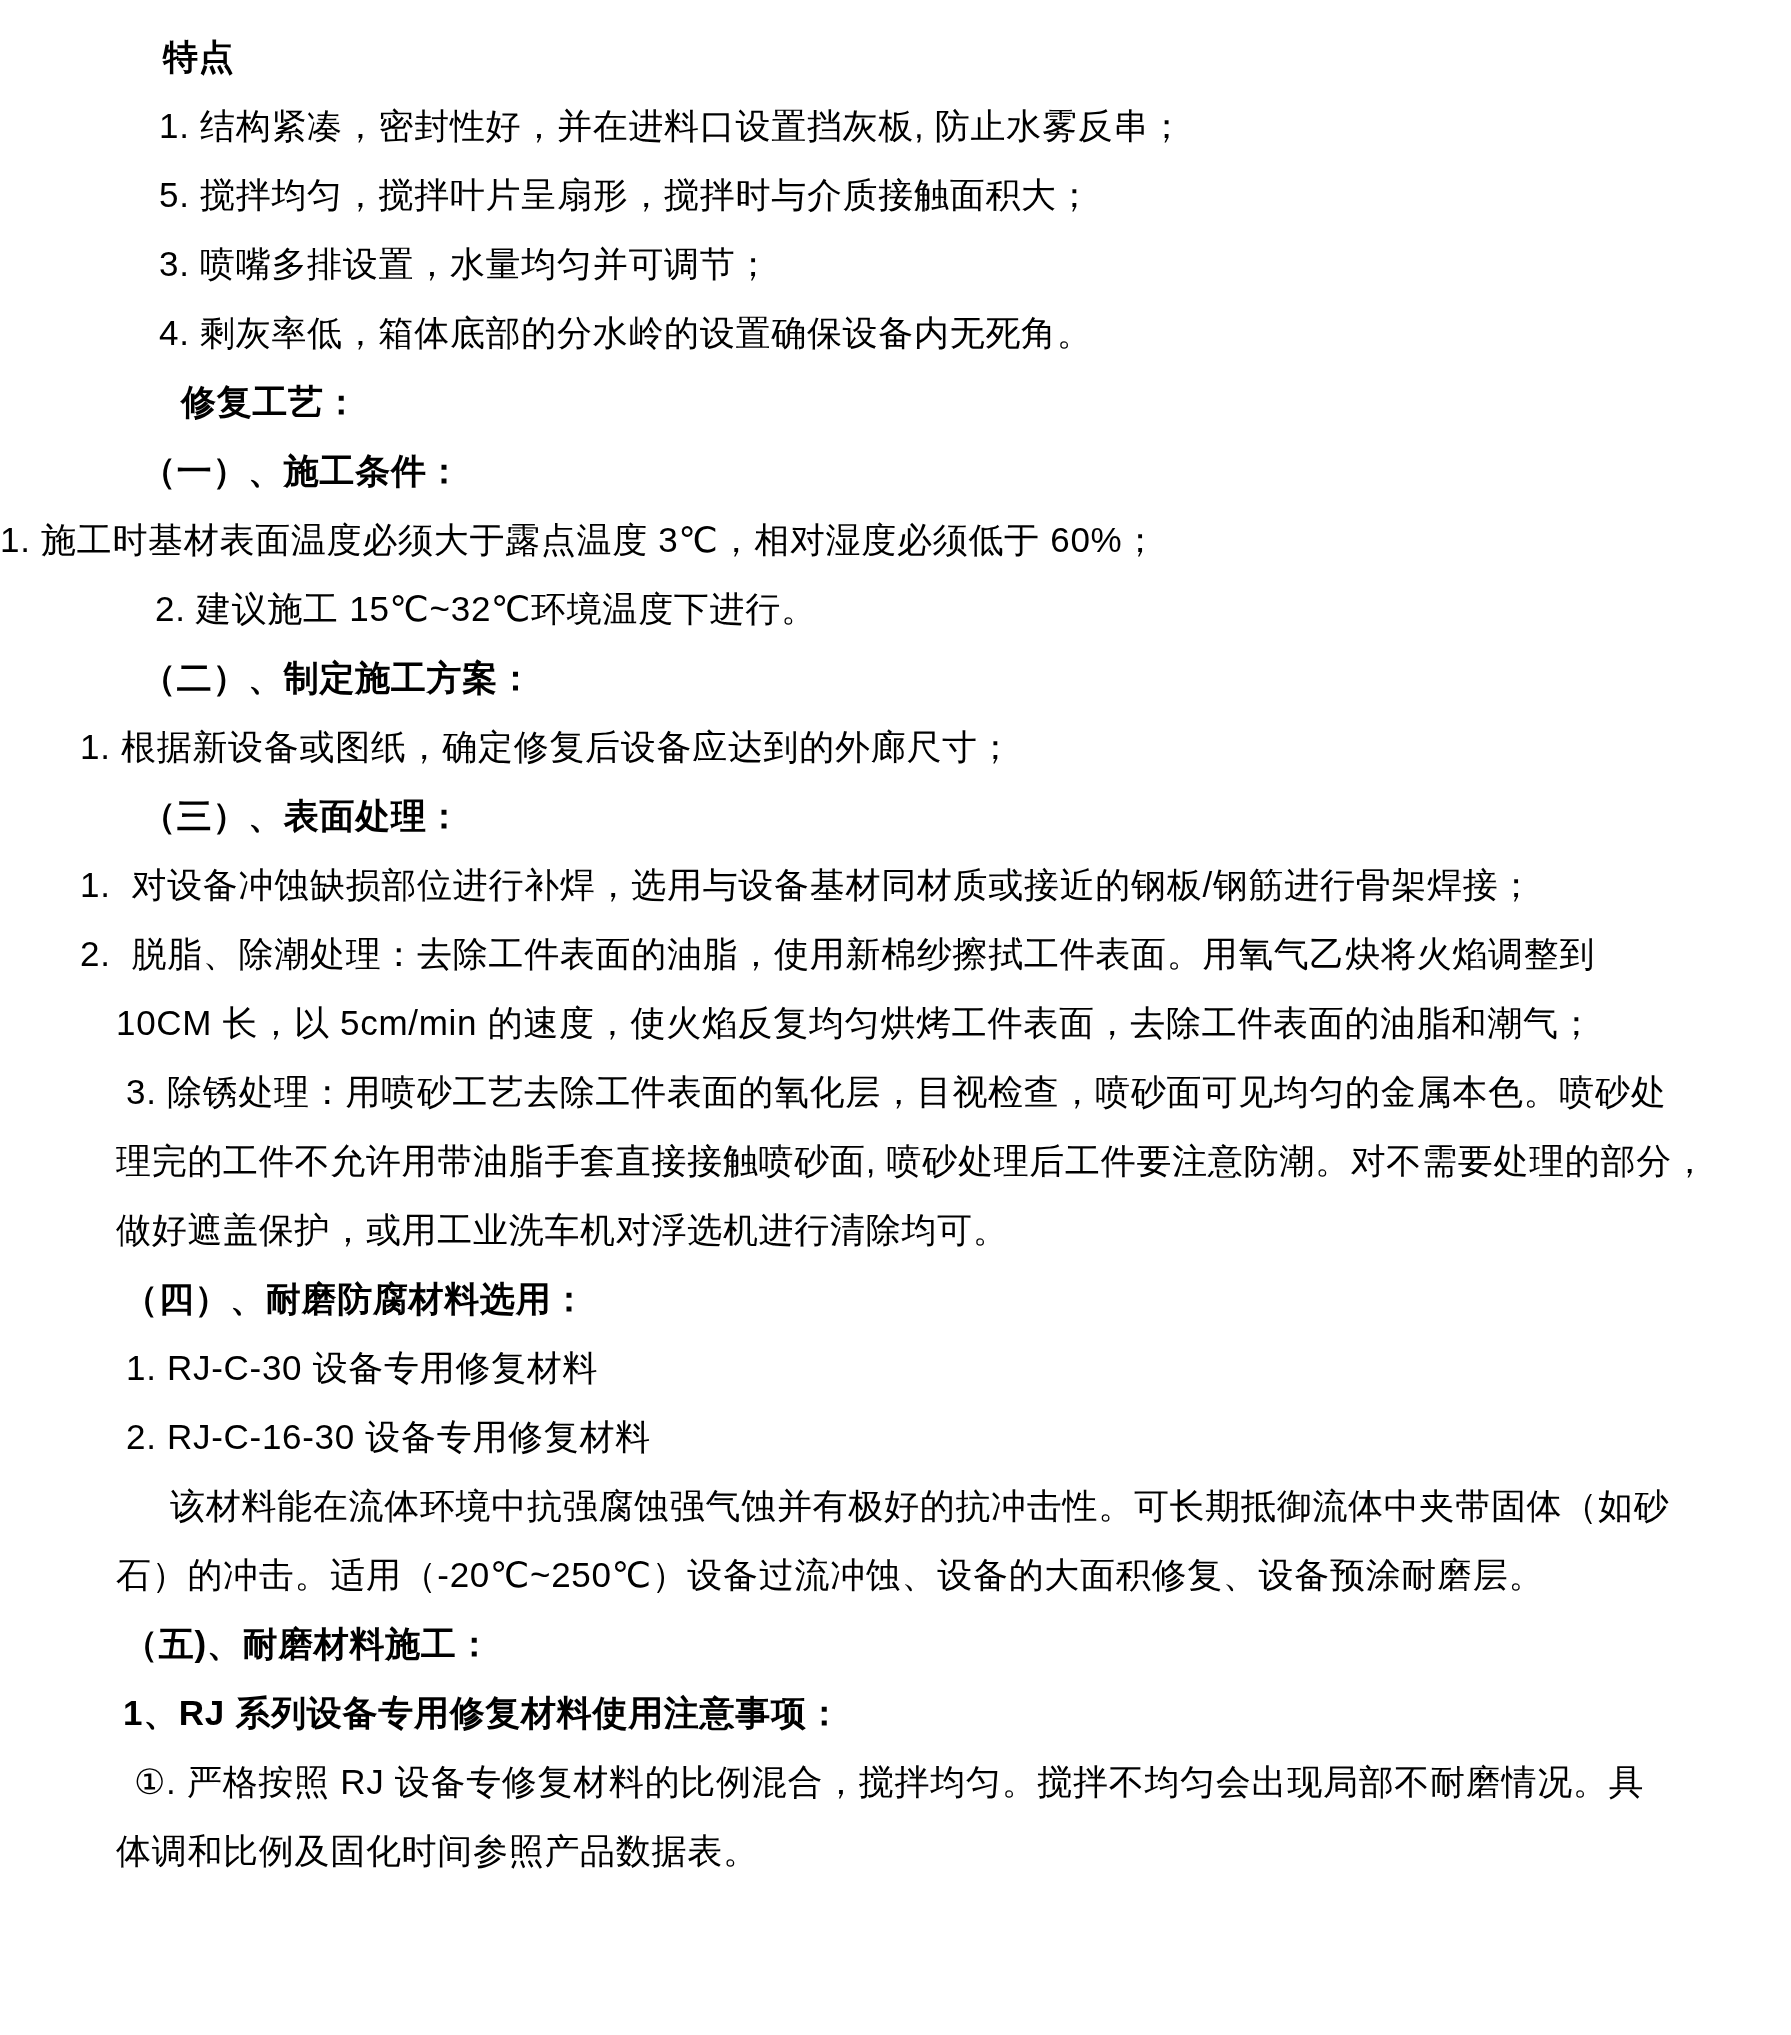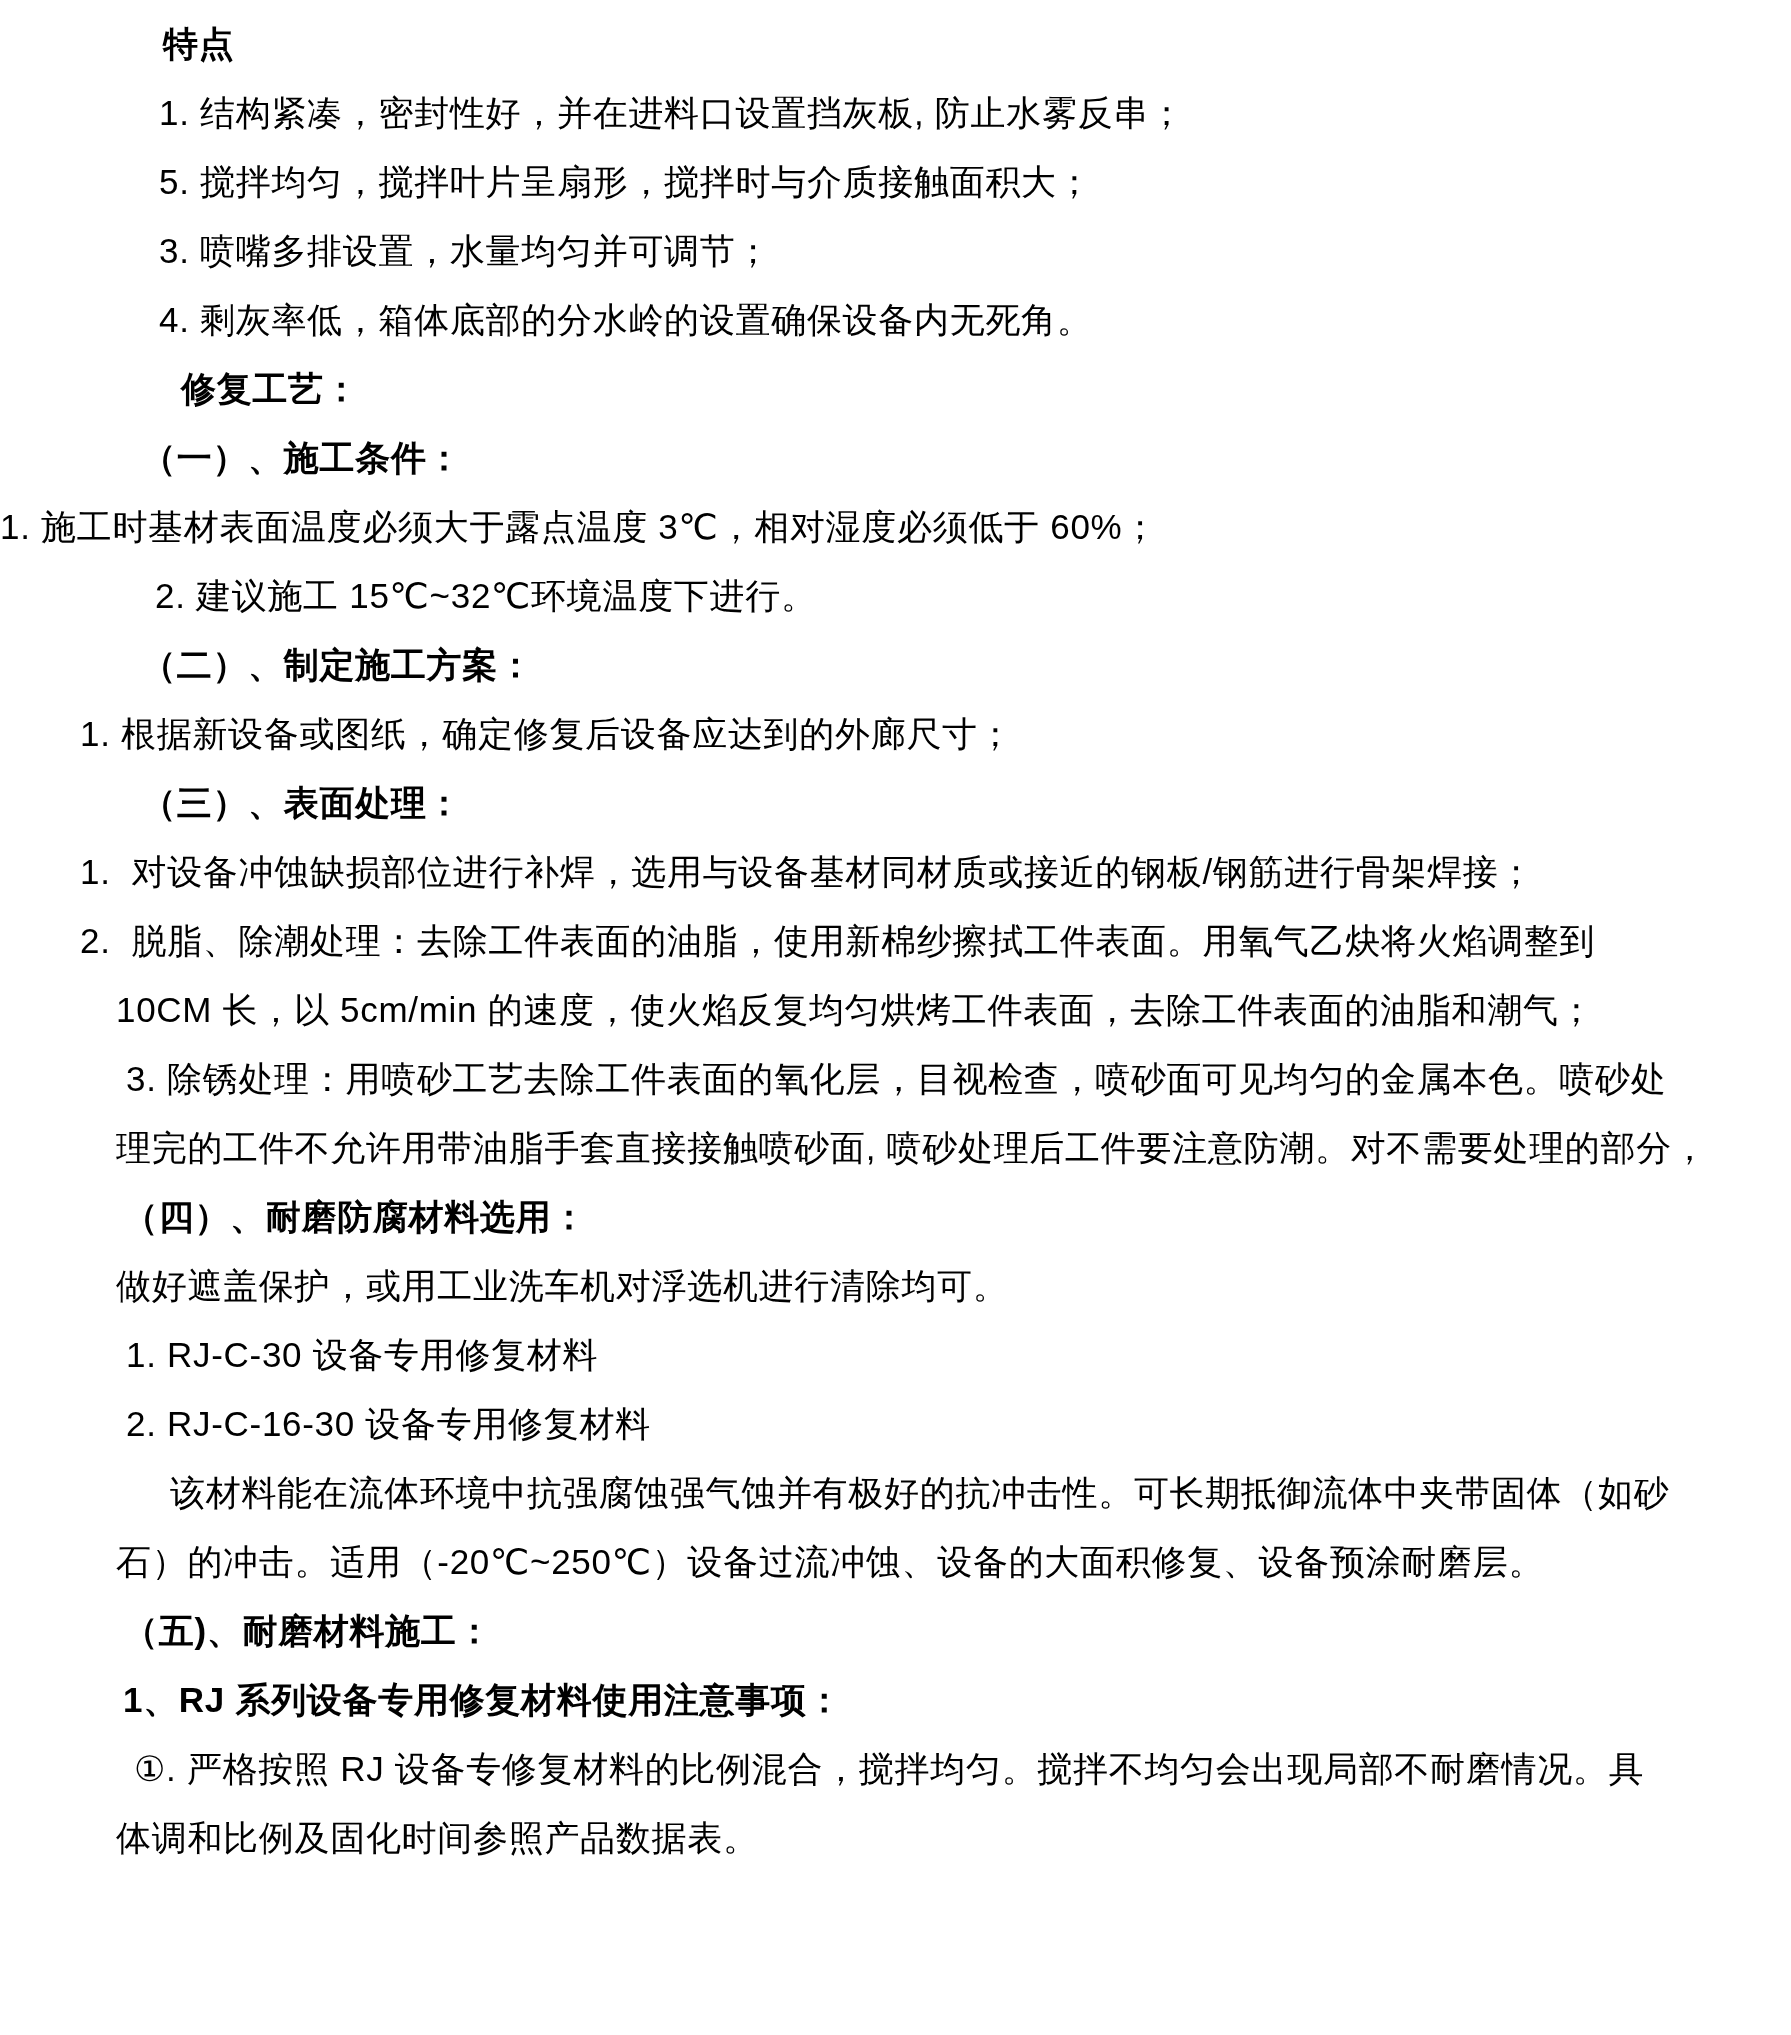--- a/index.html
+++ b/index.html
@@ -12,21 +12,21 @@
     height: 2035px;
     overflow: hidden;
     font-family: "Liberation Sans", "DejaVu Sans", sans-serif;
     color: #000000;
   }
   .page {
     width: 1792px;
     height: 2035px;
     background: #ffffff;
     box-sizing: border-box;
-    padding-top: 9px;
+    padding-top: 22px;
   }
   .line {
     margin: 0;
     font-size: 35px;
     line-height: 69px;
     height: 69px;
     white-space: pre;
     letter-spacing: 0.7px;
   }
   .bold { font-weight: bold; }
@@ -57,22 +57,22 @@
   <p class="line ml205">1. 施工时基材表面温度必须大于露点温度 3℃，相对湿度必须低于 60%；</p>
   <p class="line ml215">2. 建议施工 15℃~32℃环境温度下进行。</p>
   <p class="line bold ml195">（二）、制定施工方案：</p>
   <p class="line ml200">1. 根据新设备或图纸，确定修复后设备应达到的外廊尺寸；</p>
   <p class="line bold ml195">（三）、表面处理：</p>
   <p class="line ml200">1.  对设备冲蚀缺损部位进行补焊，选用与设备基材同材质或接近的钢板/钢筋进行骨架焊接；</p>
   <p class="line ml200">2.  脱脂、除潮处理：去除工件表面的油脂，使用新棉纱擦拭工件表面。用氧气乙炔将火焰调整到</p>
   <p class="line ml160">10CM 长，以 5cm/min 的速度，使火焰反复均匀烘烤工件表面，去除工件表面的油脂和潮气；</p>
   <p class="line ml175">3. 除锈处理：用喷砂工艺去除工件表面的氧化层，目视检查，喷砂面可见均匀的金属本色。喷砂处</p>
   <p class="line ml160">理完的工件不允许用带油脂手套直接接触喷砂面, 喷砂处理后工件要注意防潮。对不需要处理的部分，</p>
+  <p class="line ml160">做好遮盖保护，或用工业洗车机对浮选机进行清除均可。</p>
   <p class="line bold ml170">（四）、耐磨防腐材料选用：</p>
-  <p class="line ml160">做好遮盖保护，或用工业洗车机对浮选机进行清除均可。</p>
   <p class="line ml175">1. RJ-C-30 设备专用修复材料</p>
   <p class="line ml175">2. RJ-C-16-30 设备专用修复材料</p>
   <p class="line ml235">该材料能在流体环境中抗强腐蚀强气蚀并有极好的抗冲击性。可长期抵御流体中夹带固体（如砂</p>
   <p class="line ml160">石）的冲击。适用（-20℃~250℃）设备过流冲蚀、设备的大面积修复、设备预涂耐磨层。</p>
   <p class="line bold ml170">（五)、耐磨材料施工：</p>
   <p class="line bold ml170">1、RJ 系列设备专用修复材料使用注意事项：</p>
   <p class="line ml185">①. 严格按照 RJ 设备专修复材料的比例混合，搅拌均匀。搅拌不均匀会出现局部不耐磨情况。具</p>
   <p class="line ml160">体调和比例及固化时间参照产品数据表。</p>
 </div>
 

